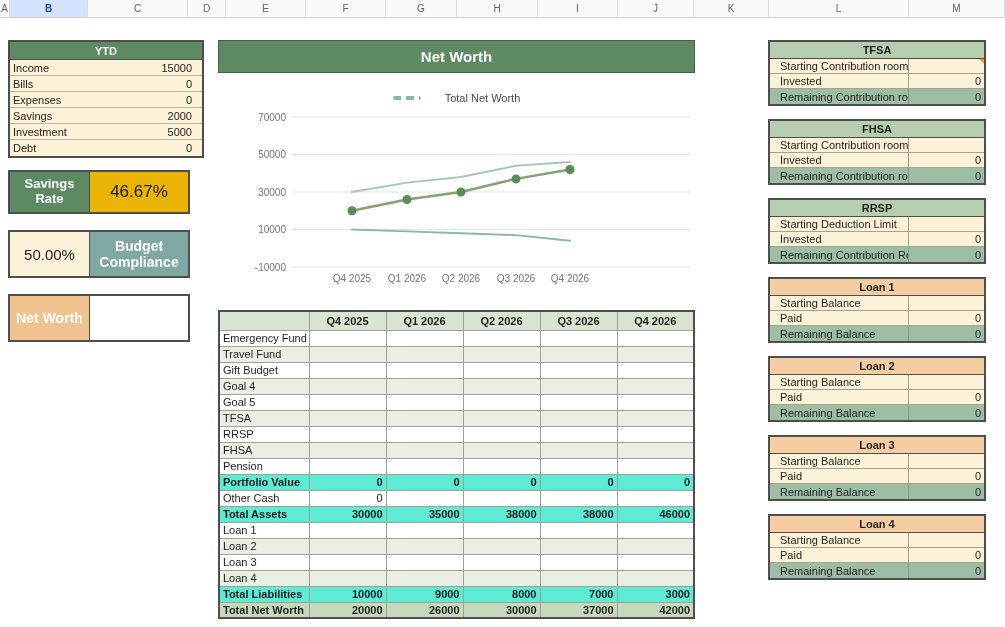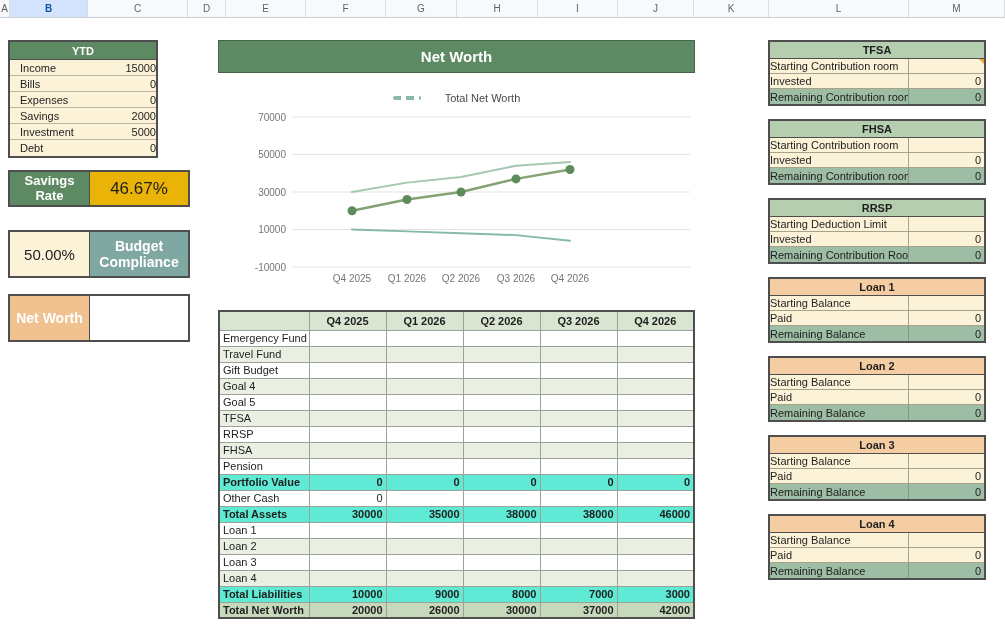--- a/index.html
+++ b/index.html
@@ -6,32 +6,32 @@
   html,body{background:#e9e9e9}
   body{font-family:"Liberation Sans",sans-serif}
   #sheet{position:relative;width:1005px;height:627px;background:#fff;overflow:hidden}
 
   
   #colbar{position:absolute;top:0;left:0;width:1005px;height:18px;background:#f8f9fa;border-bottom:1px solid #cdd0d3}
   .colhead{position:absolute;top:0;height:17px;border-right:1px solid #dadde0;display:flex;align-items:center;justify-content:center;font-size:10px;color:#5f6368;cursor:pointer}
   .colhead.hl{background:#d3e3fd;color:#17519e;font-weight:bold}
 
   
-  #ytd{position:absolute;left:8px;top:40px;width:150px;border:2px solid #4e4e4e;background:#fbf2d7}
+  #ytd{position:absolute;left:8px;top:40px;width:196px;border:2px solid #4e4e4e;background:#fbf2d7}
   #ytd-title{height:18px;background:#5d8a63;color:#fff;font-weight:bold;font-size:11px;display:flex;align-items:center;justify-content:center;border-bottom:1px solid #4e4e4e}
   .ytd-row{display:flex;height:16px;background:#fbf2d7;border-bottom:1px solid #bdb7a2;font-size:11px;color:#1e1e1e}
   .ytd-row:last-child{border-bottom:none}
-  .ytd-label{flex:1;padding-left:10px;display:flex;align-items:center}
-  .ytd-value{width:64px;display:flex;align-items:center;justify-content:flex-end;padding-right:0}
+  .ytd-label{flex:1;padding-left:3px;display:flex;align-items:center}
+  .ytd-value{width:64px;display:flex;align-items:center;justify-content:flex-end;padding-right:10px}
 
   .kpi{position:absolute;left:8px;width:182px;display:flex;border:2px solid #4e4e4e}
   .kpi > div:first-child{border-right:1px solid #4e4e4e}
   .kpi-head{display:flex;align-items:center;justify-content:center;text-align:center;font-weight:bold;line-height:1.15}
   .kpi-value{display:flex;align-items:center;justify-content:center;color:#1e1e1e}
-  #savings{top:170px;height:37px}
+  #savings{top:170px;height:44px}
   #savings .kpi-head{width:80px;background:#5d8a63;color:#fff;font-size:13px}
   #savings .kpi-value{flex:1;background:#eab308;font-size:17px}
   #budget{top:230px;height:48px}
   #budget .kpi-value{width:80px;background:#fbf2d7;font-size:15px}
   #budget .kpi-head{flex:1;background:#80a8a3;color:#fff;font-size:14px}
   #networth{top:294px;height:48px}
   #networth .kpi-head{width:80px;background:#f0c28f;color:#fff;font-size:14px}
   #networth .kpi-value{flex:1;background:#fbf2d7;font-size:17px}
 
   
@@ -52,21 +52,21 @@
 
   
   #cards{position:absolute;left:768px;top:40px;width:218px}
   .card{border:2px solid #4e4e4e;margin-bottom:13px;background:#fbf2d7}
   .card-title{height:17px;display:flex;align-items:center;justify-content:center;font-weight:bold;font-size:11px;color:#1e1e1e;border-bottom:1px solid #4e4e4e}
   .card.green .card-title{background:#b6ceb0}
   .card.orange .card-title{background:#f4cda2}
   .card-row{display:flex;height:15px;font-size:11px;color:#1e1e1e;background:#fbf2d7;border-bottom:1px solid #a8a28d}
   .card-row:last-child{border-bottom:none}
   .card-row.hl{background:#9dbda4;border-bottom-color:#7d9c85}
-  .card-label{flex:1;padding-left:0;display:flex;align-items:center;white-space:nowrap;overflow:hidden}
+  .card-label{flex:1;padding-left:10px;display:flex;align-items:center;white-space:nowrap;overflow:hidden}
   .card-value{width:76px;border-left:1px solid #a8a28d;display:flex;align-items:center;justify-content:flex-end;padding-right:3px;position:relative}
   .card-row.hl .card-value{border-left-color:#7d9c85}
   .note-marker{position:absolute;top:0;right:0;width:0;height:0;border-top:5px solid #f5a623;border-left:5px solid transparent}
 </style>
 </head>
 <body>
 
 <div id="sheet">
 
   <div id="colbar">

